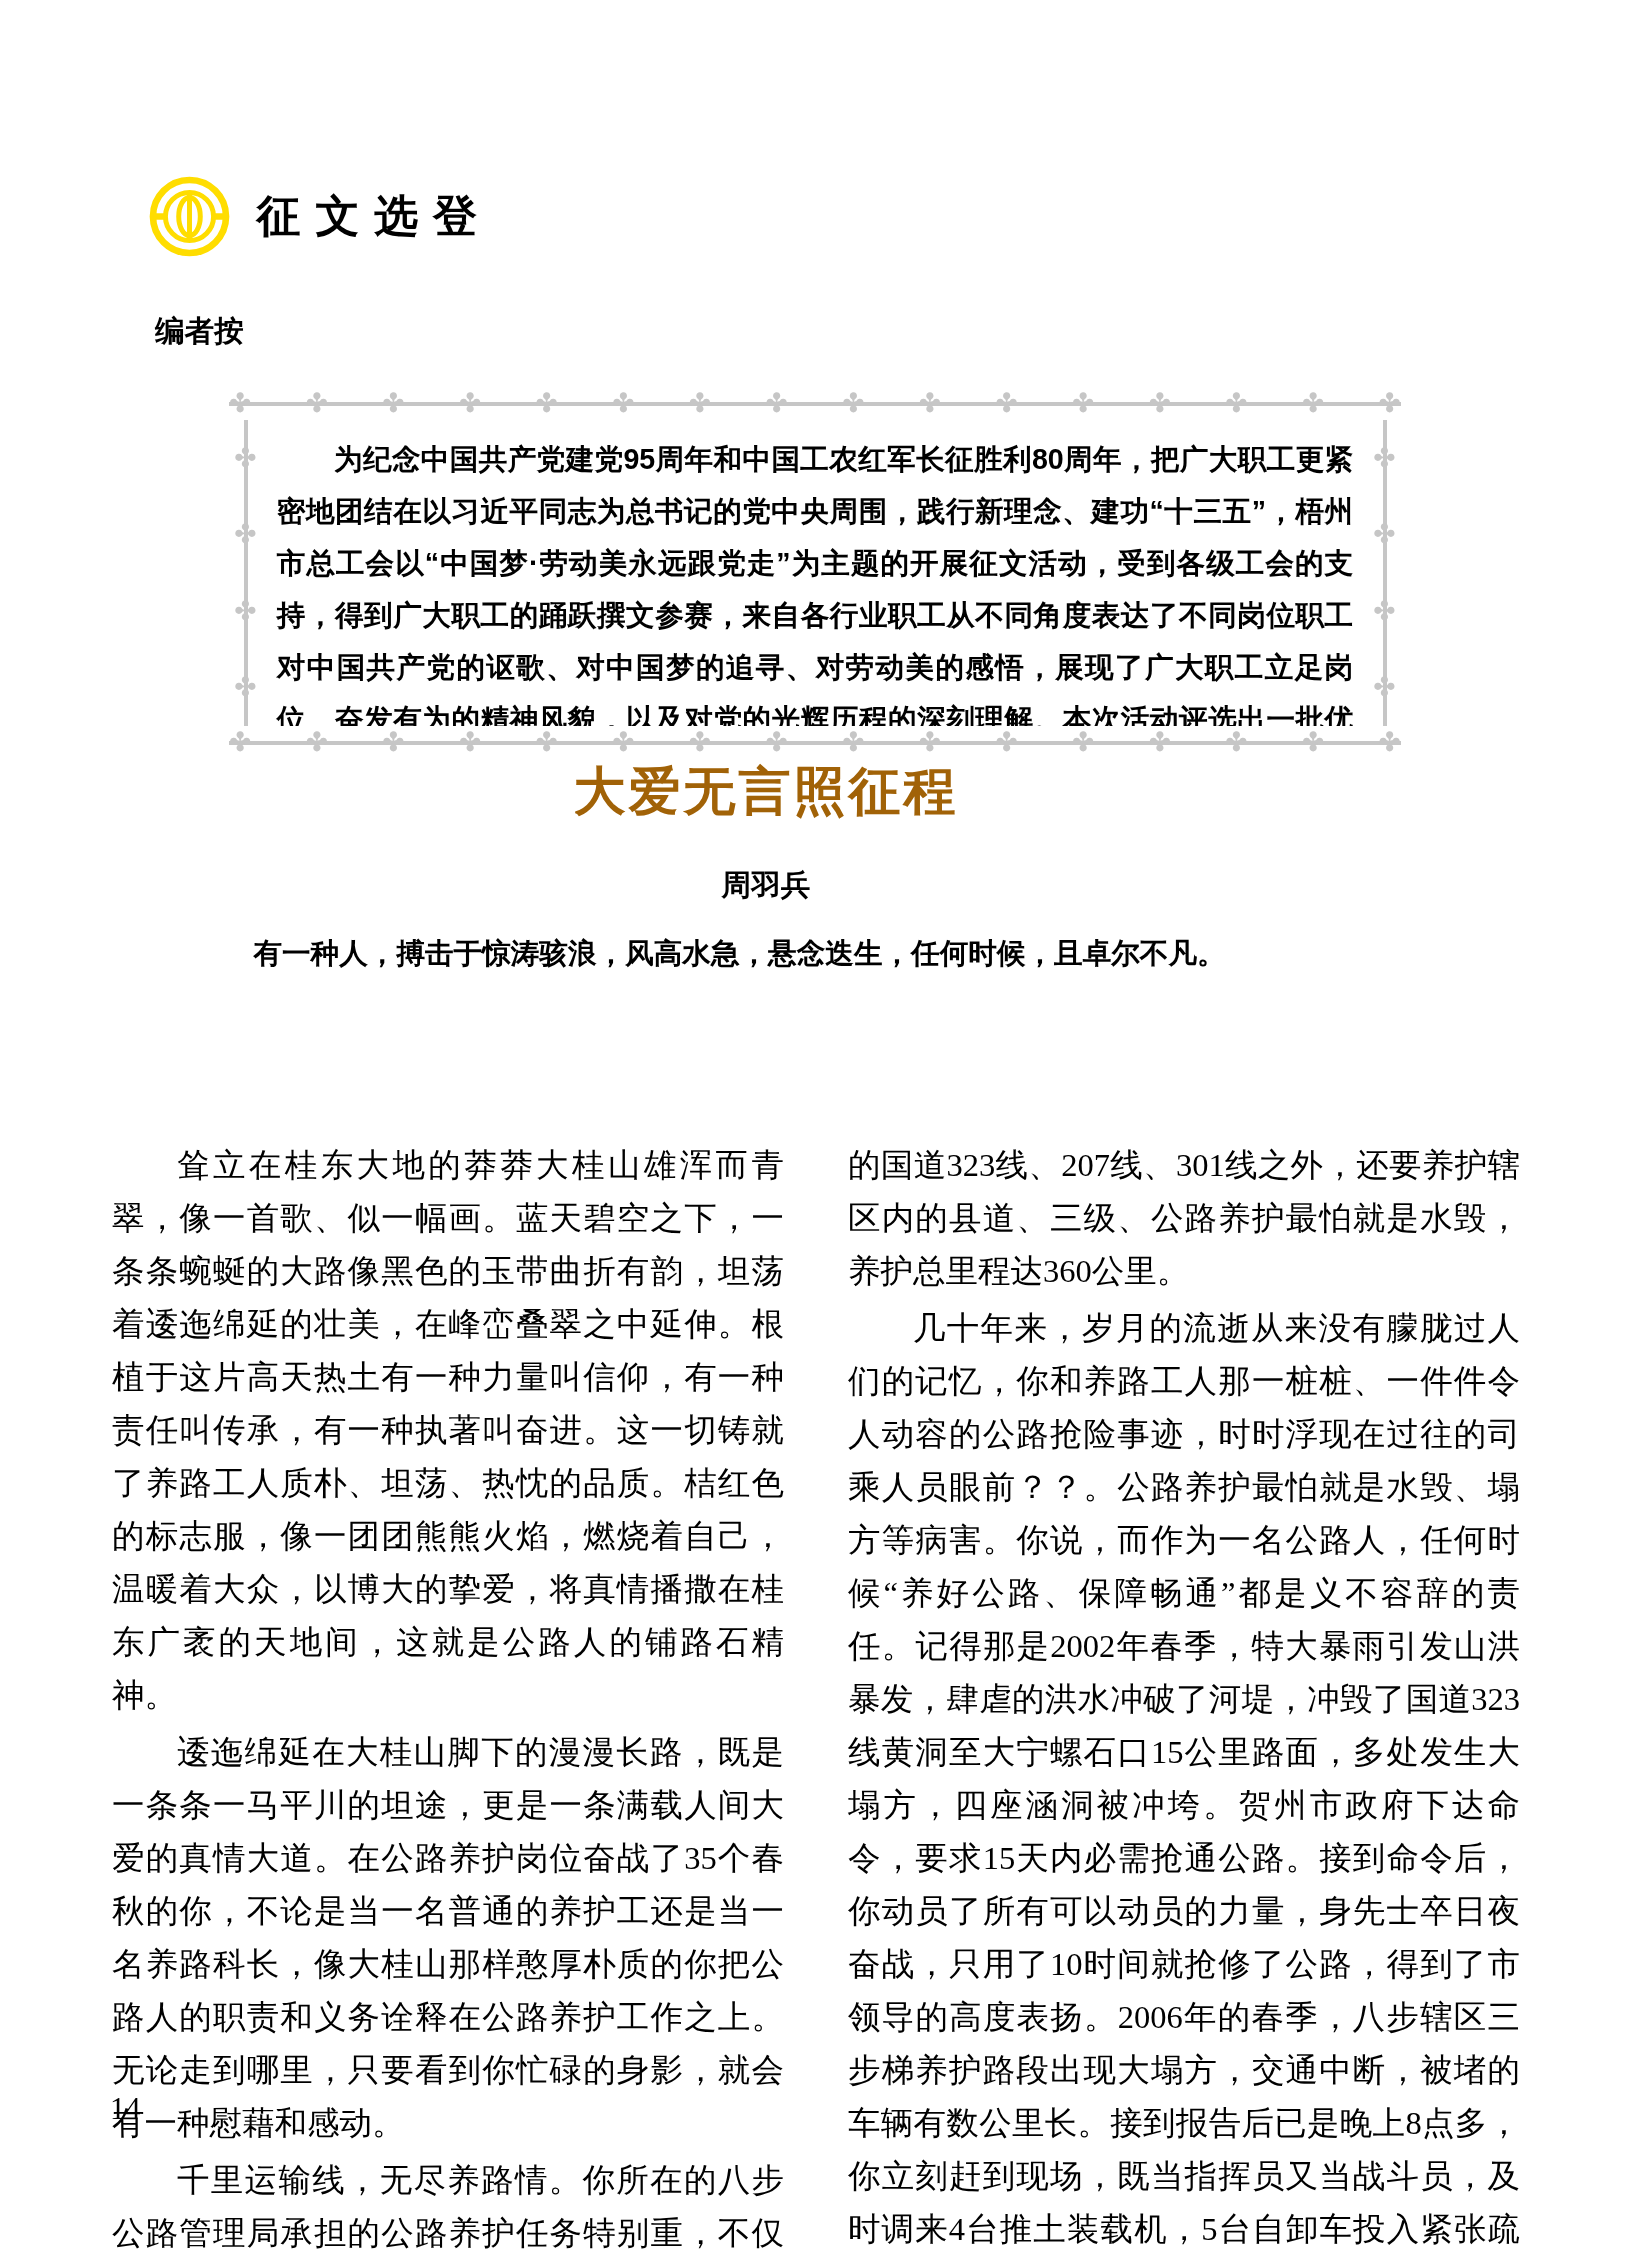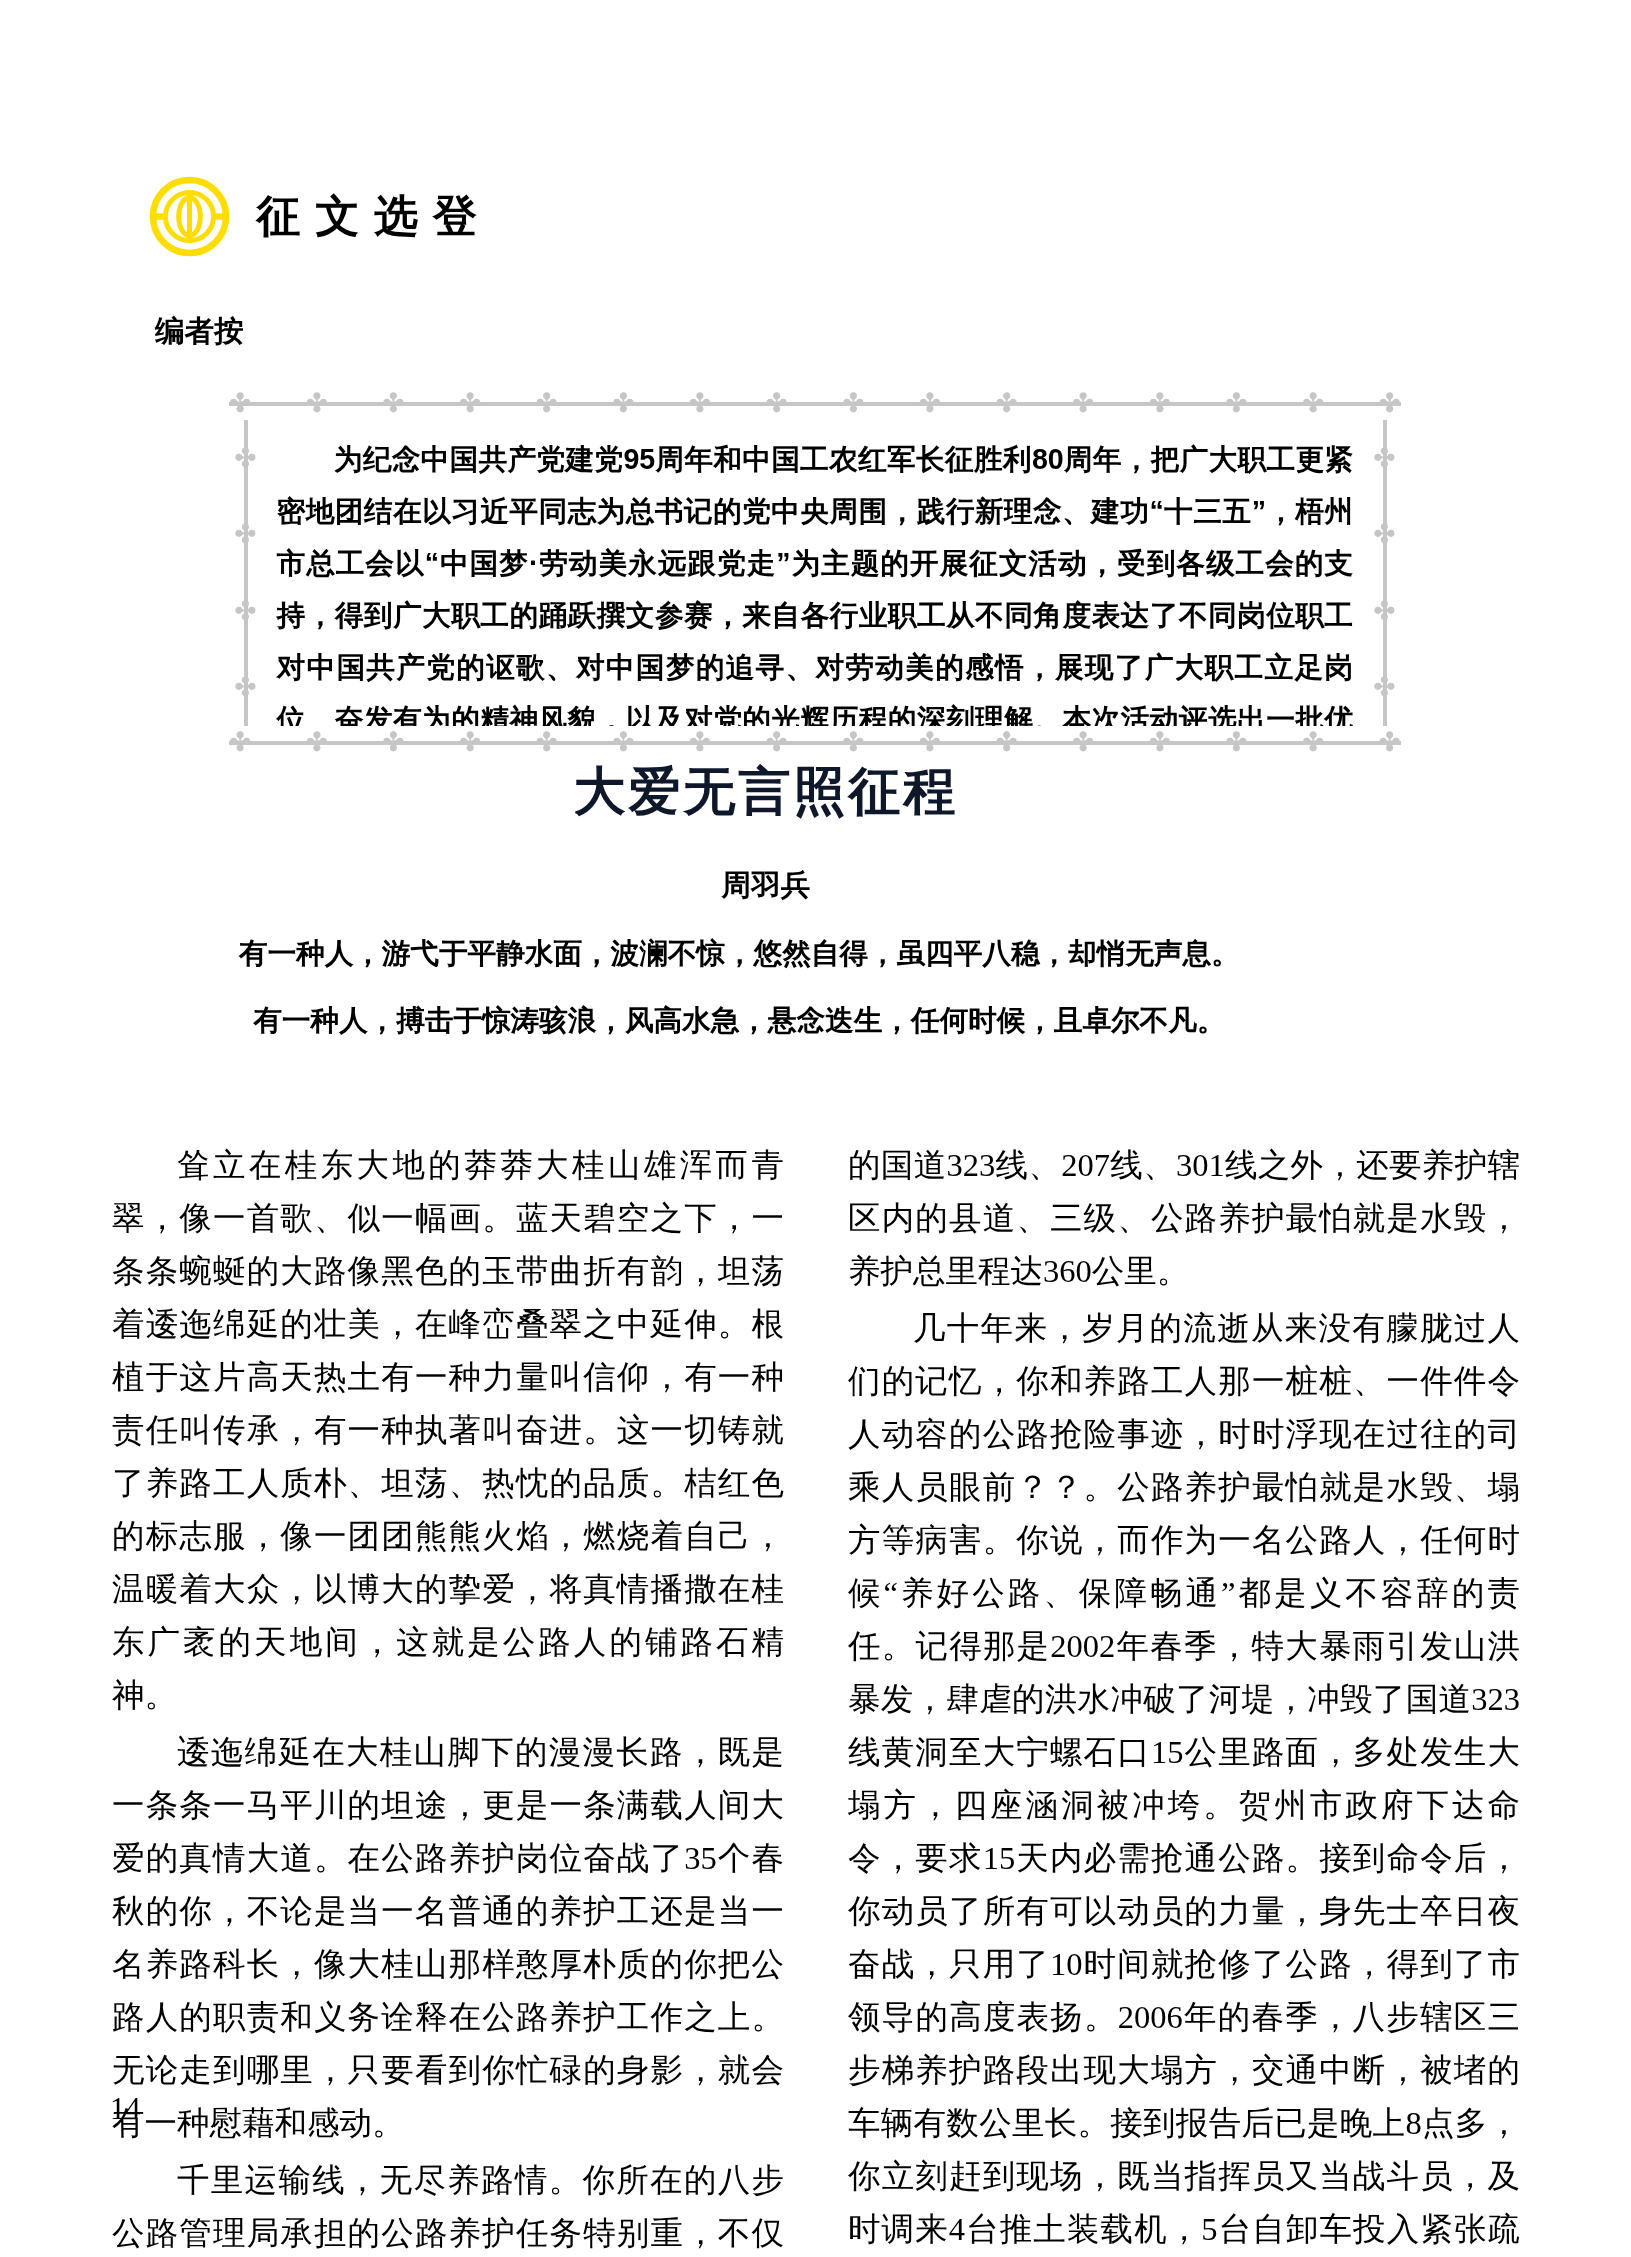--- a/index.html
+++ b/index.html
@@ -34,21 +34,21 @@
   .note-text{
     flex:1;padding:12.8px 14.8px 0;overflow:hidden;
     font-family:"Liberation Sans","DejaVu Sans",sans-serif;font-weight:bold;
     font-size:28.6px;line-height:52px;text-align:justify;color:#000;
   }
   .note-text p{margin:0;text-indent:2em;}
   
   .article-title{
     position:absolute;left:108px;top:757px;width:1316px;text-align:center;
     font-family:"Liberation Serif","DejaVu Serif",serif;font-weight:bold;
-    font-size:52px;letter-spacing:3px;color:#0f172a;
+    font-size:52px;letter-spacing:3px;color:#a16207;
   }
   .article-author{
     position:absolute;left:108px;top:865px;width:1316px;text-align:center;
     font-family:Liberation Serif, serif;font-weight:bold;font-size:29.6px;color:#000;
   }
   
   .epigraph{
     position:absolute;left:163px;top:934px;width:1153px;
     font-family:"Liberation Sans","DejaVu Sans",sans-serif;font-weight:bold;font-size:28.6px;color:#000;
   }
@@ -134,21 +134,20 @@
         <span>✤</span>
         <span>✤</span>
         <span>✤</span>
       </div>
   </div>
 
   <div class="article-title">大爱无言照征程</div>
   <div class="article-author">周羽兵</div>
 
   <div class="epigraph">
-    <p class="line">有一种人，游弋于平静水面，波澜不惊，悠然自得，虽四平八稳，却悄无声息。</p>
     <p class="line">有一种人，搏击于惊涛骇浪，风高水急，悬念迭生，任何时候，且卓尔不凡。</p>
   </div>
 
   <div class="body-cols">
     <div class="col">
         <p>耸立在桂东大地的莽莽大桂山雄浑而青翠，像一首歌、似一幅画。蓝天碧空之下，一条条蜿蜒的大路像黑色的玉带曲折有韵，坦荡着逶迤绵延的壮美，在峰峦叠翠之中延伸。根植于这片高天热土有一种力量叫信仰，有一种责任叫传承，有一种执著叫奋进。这一切铸就了养路工人质朴、坦荡、热忱的品质。桔红色的标志服，像一团团熊熊火焰，燃烧着自己，温暖着大众，以博大的挚爱，将真情播撒在桂东广袤的天地间，这就是公路人的铺路石精神。</p>
         <p>逶迤绵延在大桂山脚下的漫漫长路，既是一条条一马平川的坦途，更是一条满载人间大爱的真情大道。在公路养护岗位奋战了35个春秋的你，不论是当一名普通的养护工还是当一名养路科长，像大桂山那样憨厚朴质的你把公路人的职责和义务诠释在公路养护工作之上。无论走到哪里，只要看到你忙碌的身影，就会有一种慰藉和感动。</p>
         <p>千里运输线，无尽养路情。你所在的八步公路管理局承担的公路养护任务特别重，不仅公路里程长，而且路型比较复杂，除了要养护辖区内</p>
       </div>
     <div class="col">

